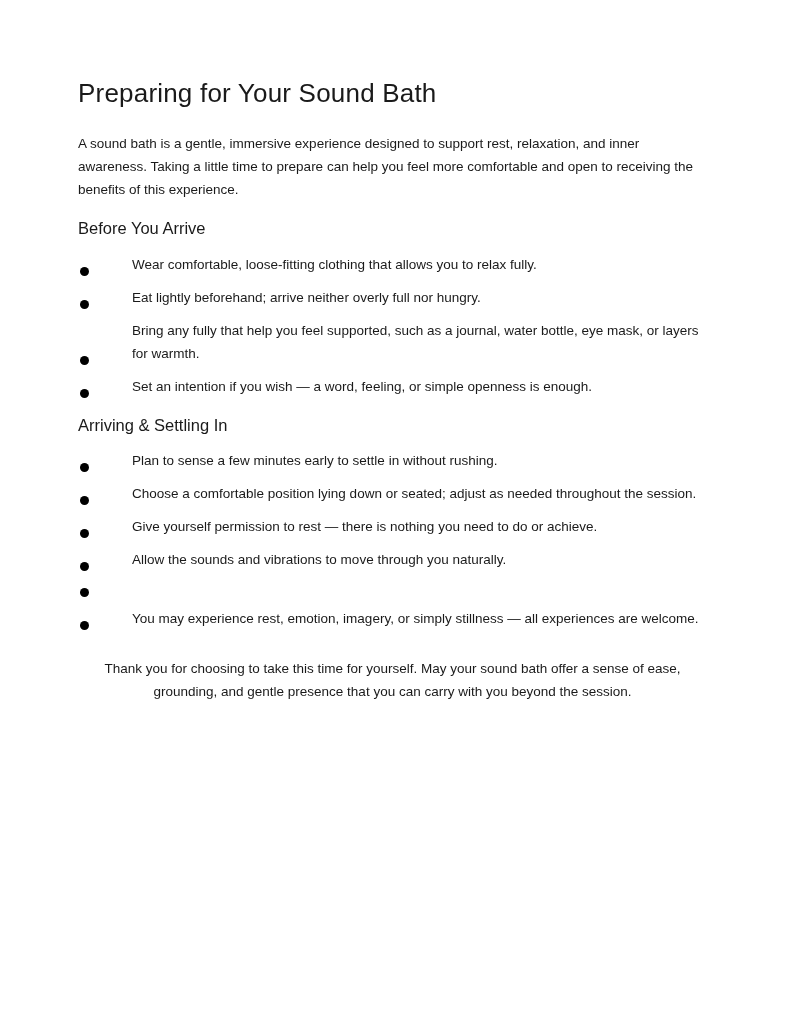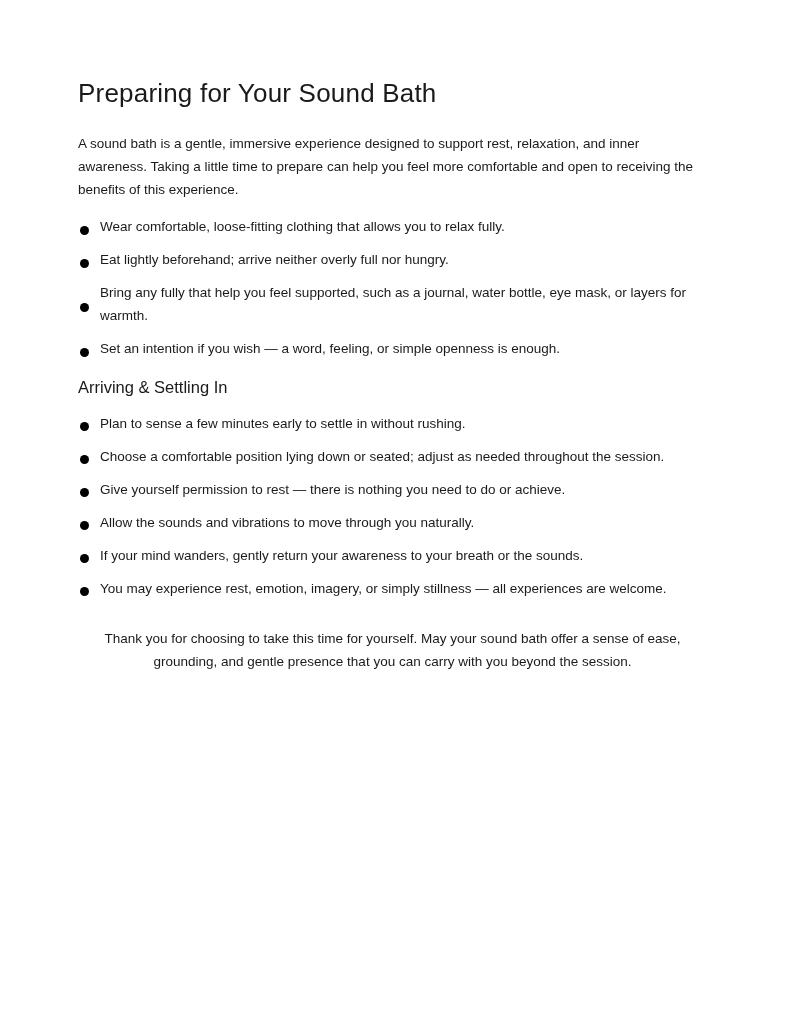--- a/index.html
+++ b/index.html
@@ -35,26 +35,27 @@
     color: #1a1a1a;
     margin: 17px 0 14px 0;
     line-height: 1.25;
   }
   ul.bullet-list {
     list-style: none;
     margin: 0 0 6px 0;
   }
   ul.bullet-list li {
     display: flex;
-    align-items: center;
+    align-items: flex-end;
     padding-left: 2px;
     margin-bottom: 10px;
     font-size: 13.5px;
     line-height: 23px;
     color: #1a1a1a;
+    gap: 32px;
   }
   .bullet-dot {
     width: 9px;
     height: 9px;
     border-radius: 50%;
     background: #000000;
     flex: 0 0 auto;
     margin: 7px 11px 0 0;
   }
   p.closing { margin-top: 27px; text-align: center; }
@@ -62,20 +63,21 @@
 </head>
 <body>
 
 <div class="page">
 
   <h1 class="doc-title">Preparing for Your Sound Bath</h1>
 
   <p class="body-text intro">A sound bath is a gentle, immersive experience designed to support rest, relaxation, and inner awareness. Taking a little time to prepare can help you feel more comfortable and open to receiving the benefits of this experience.</p>
 
   <section>
+    <h2 class="section-heading">Before You Arrive</h2>
     <ul class="bullet-list">
       <li>
         <span class="bullet-dot"></span>
         <span>Wear comfortable, loose-fitting clothing that allows you to relax fully.</span>
       </li>
       <li>
         <span class="bullet-dot"></span>
         <span>Eat lightly beforehand; arrive neither overly full nor hungry.</span>
       </li>
       <li>
@@ -108,21 +110,20 @@
   </section>
 
   <section>
     <ul class="bullet-list">
       <li>
         <span class="bullet-dot"></span>
         <span>Allow the sounds and vibrations to move through you naturally.</span>
       </li>
       <li>
         <span class="bullet-dot"></span>
-        <span>If your mind wanders, gently return your awareness to your breath or the sounds.</span>
       </li>
       <li>
         <span class="bullet-dot"></span>
         <span>You may experience rest, emotion, imagery, or simply stillness — all experiences are welcome.</span>
       </li>
     </ul>
   </section>
 
   <p class="body-text closing">Thank you for choosing to take this time for yourself. May your sound bath offer a sense of ease, grounding, and gentle presence that you can carry with you beyond the session.</p>
 

